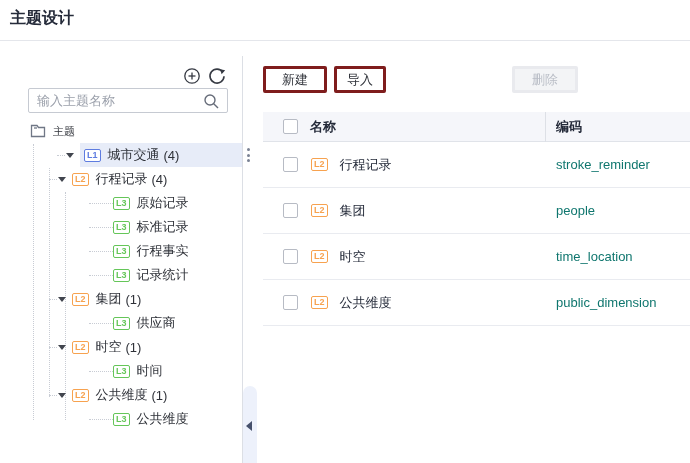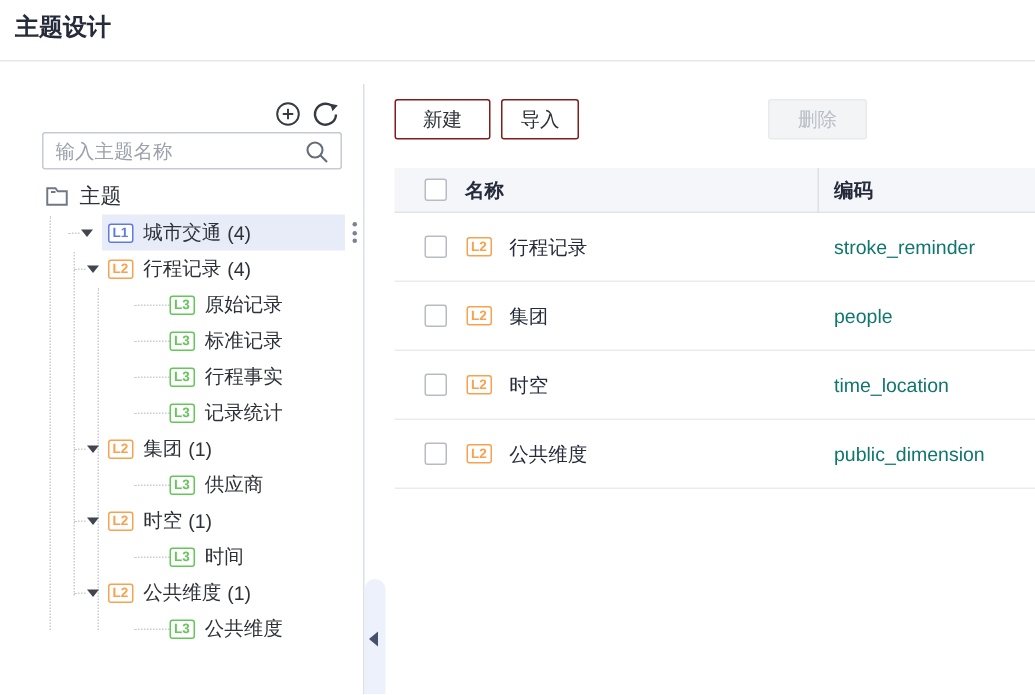--- a/index.html
+++ b/index.html
@@ -26,39 +26,39 @@
   .collapse-arrow { position:absolute; left:3px; top:35px; width:0; height:0; border-top:5px solid transparent; border-bottom:5px solid transparent; border-right:6px solid #46506b; }
 
   
   .vguide { position:absolute; width:0; border-left:1px dotted #c8ccd4; }
   .vg1 { left:33px; top:144px; height:276px; }
   .vg2 { left:49px; top:168px; height:229px; }
   .vg3 { left:65px; top:192px; height:228px; }
   .tree { position:absolute; left:0; top:119px; width:250px; }
   .trow { height:24px; display:flex; align-items:center; font-size:13px; color:#2e3138; cursor:pointer; position:relative; }
   .lv0 { padding-left:30px; }
-  .lv1 { padding-left:45px; }
+  .lv1 { padding-left:33px;margin-left:24px; }
   .lv2 { padding-left:49px; }
   .lv3 { padding-left:89px; }
   .hconn { border-top:1px dotted #c8ccd4; height:0; flex:none; }
   .c1 { width:8px; } .c2 { width:8px; } .c3 { width:24px; }
   .caret { flex:none; width:0; height:0; border-left:4px solid transparent; border-right:4px solid transparent; border-top:5px solid #41454e; margin:0 6px 0 1px; }
   .badge { flex:none; font-size:9px; font-weight:bold; line-height:11px; padding:0 2px; border-radius:2px; border:1px solid; background:#fff; margin-right:7px; }
   .b-l1 { color:#5e7ce0; border-color:#5e7ce0; }
   .b-l2 { color:#f7a24f; border-color:#f7a24f; }
   .b-l3 { color:#65c659; border-color:#65c659; }
   .tcount { margin-left:4px; }
   .folder-icon { flex:none; margin-right:7px; }
-  .root-label { font-size:14px; color:#2e3138;text-align:center; }
+  .root-label { font-size:11px; color:#2e3138;text-align:center; }
   .sel-box { display:flex; align-items:center; height:24px; width:162px; background:#e7ecf8; padding-left:4px; flex:none; }
   .more-dots { flex:none; margin-left:5px; width:4px; height:14px; display:flex; flex-direction:column; justify-content:space-between; cursor:pointer; }
   .more-dots i { width:3px; height:3px; border-radius:50%; background:#7a8294; }
 
   
-  .btn { position:absolute; height:27px; border:1px solid #7f1d1d; border-radius:2px; background:#fff; display:flex; align-items:center; justify-content:center; gap:6px; font-size:13px; color:#2e3138; cursor:pointer; font-family:inherit; }
+  .btn { position:absolute; height:27px; border:3px solid #7f1d1d; border-radius:2px; background:#fff; display:flex; align-items:center; justify-content:center; gap:6px; font-size:13px; color:#2e3138; cursor:pointer; font-family:inherit; }
   .btn-new { left:263px; top:66px; width:64px; }
   .btn-import { left:334px; top:66px; width:52px; }
   .btn-export { left:409px; top:66px; width:95px; }
   .btn-delete { left:512px; top:66px; width:66px; background:#f3f4f6; border-color:#e9eaee; color:#b9bdc6; cursor:not-allowed; }
 
   
   .table { position:absolute; left:263px; top:112px; width:427px; }
   .thead { position:relative; height:30px; background:#f5f6fa; border-bottom:1px solid #e0e3e9; display:flex; align-items:center; font-size:13px; font-weight:bold; color:#252b3a; }
   .col-divider { position:absolute; left:282px; top:0; width:1px; height:30px; background:#dde0e6; }
   .th-code { position:absolute; left:293px; }

